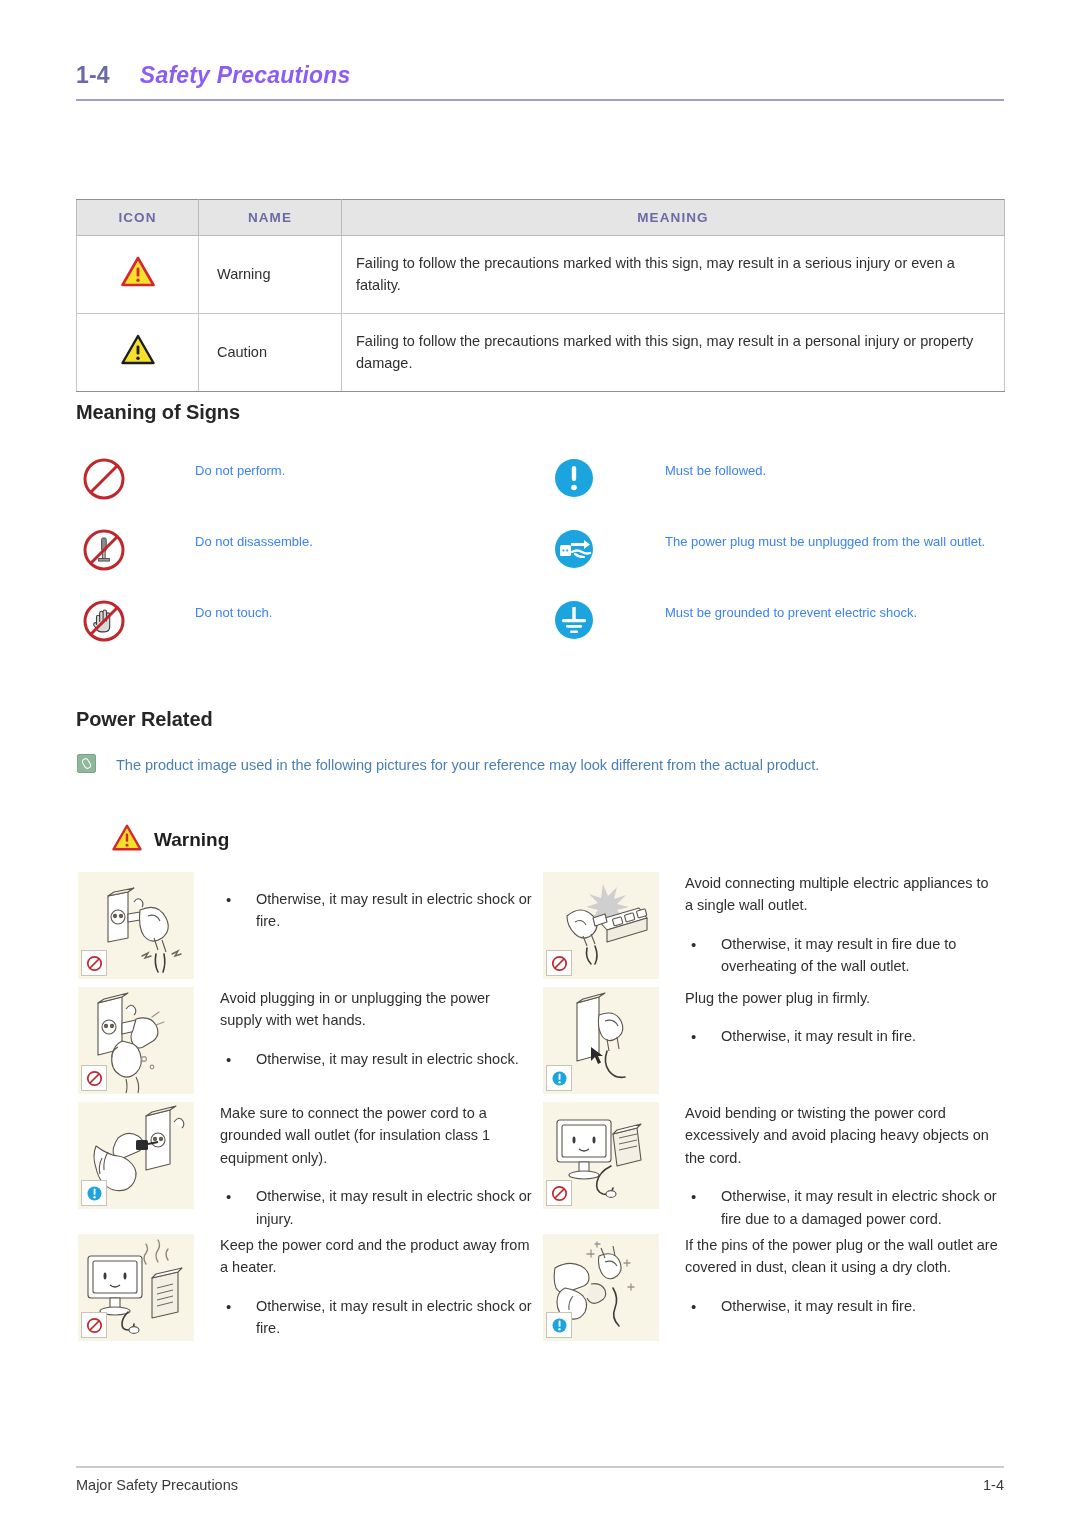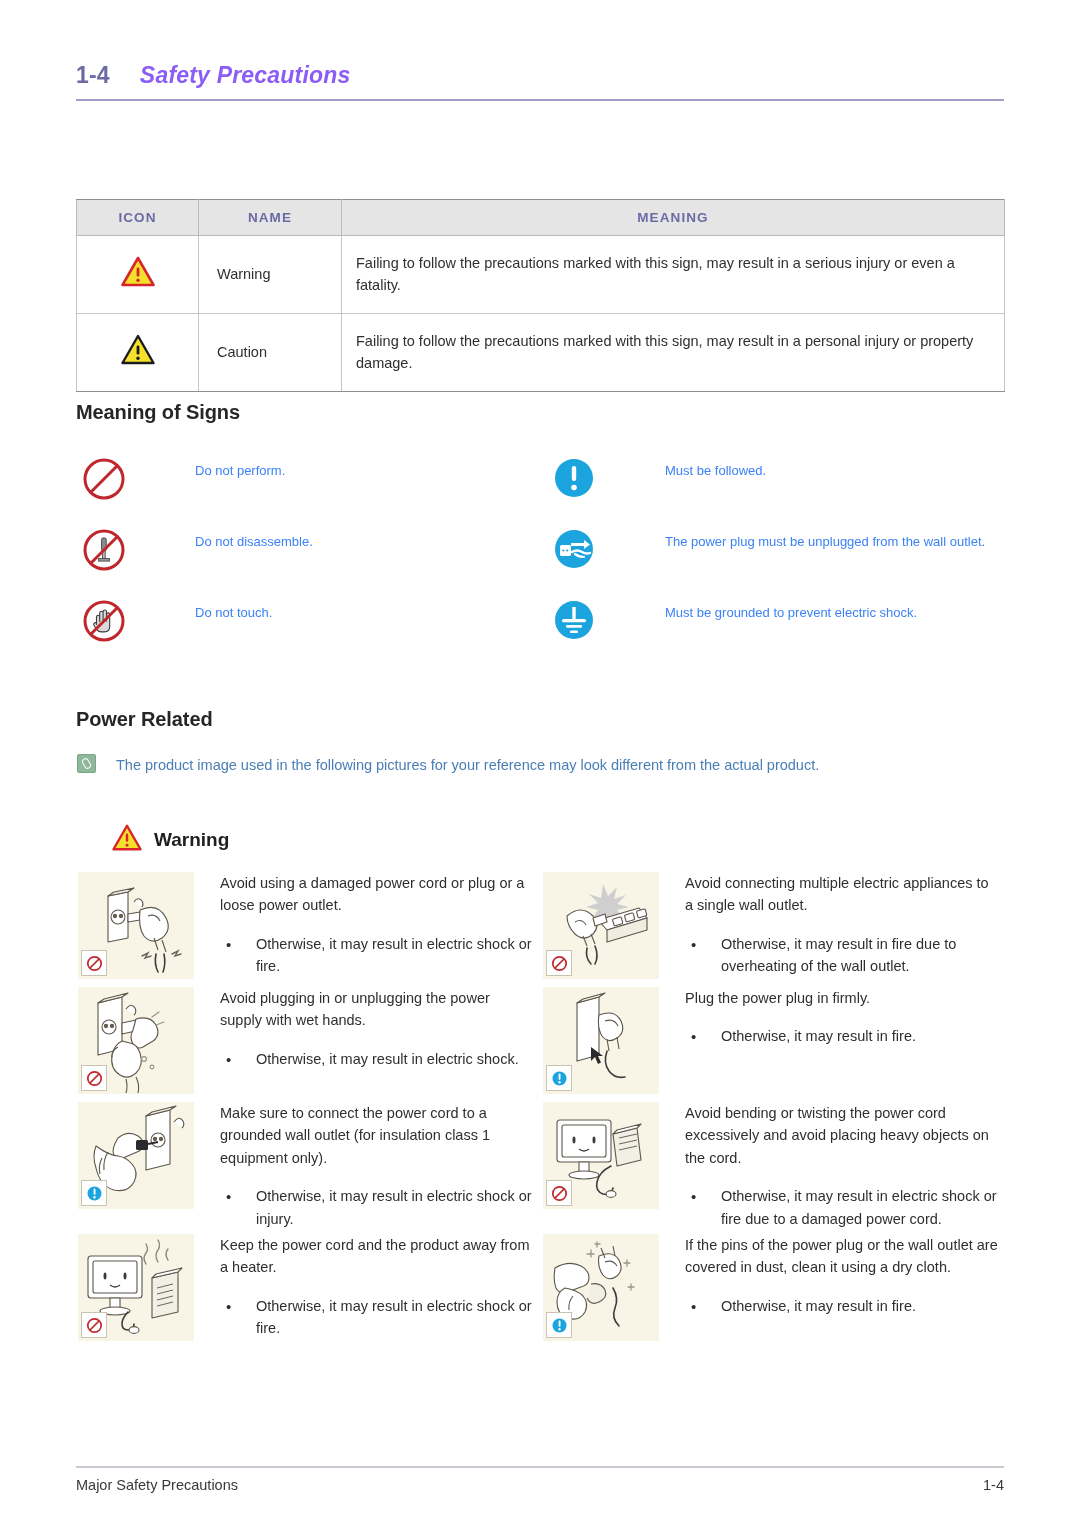--- a/index.html
+++ b/index.html
@@ -440,21 +440,20 @@
           </g>
         </svg>
         <div class="wbadge">
           <svg width="17" height="17" viewBox="0 0 17 17">
             <circle cx="8.5" cy="8.5" r="6.7" fill="none" stroke="#c0272d" stroke-width="1.7"></circle>
             <line x1="4" y1="13" x2="13" y2="4" stroke="#c0272d" stroke-width="1.7"></line>
           </svg>
         </div>
       </div>
       <div class="wtext">
-        <p class="lead">Avoid using a damaged power cord or plug or a loose power outlet.</p>
         <div class="wbul">
           <span class="dot">•</span>
           <span class="bt">Otherwise, it may result in electric shock or fire.</span>
         </div>
       </div>
     </div>
 
     <div class="wcell" style="left:465px; top:0px;">
       <div class="wimg">
         <svg width="116" height="107" viewBox="0 0 116 107">

